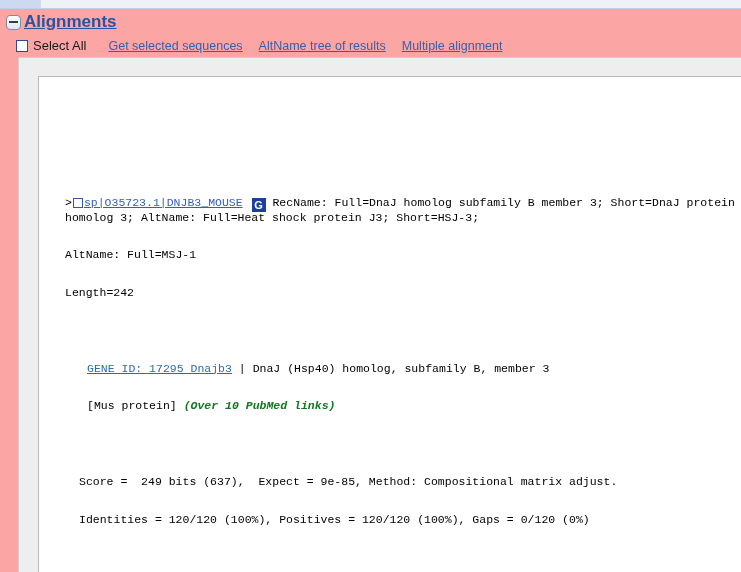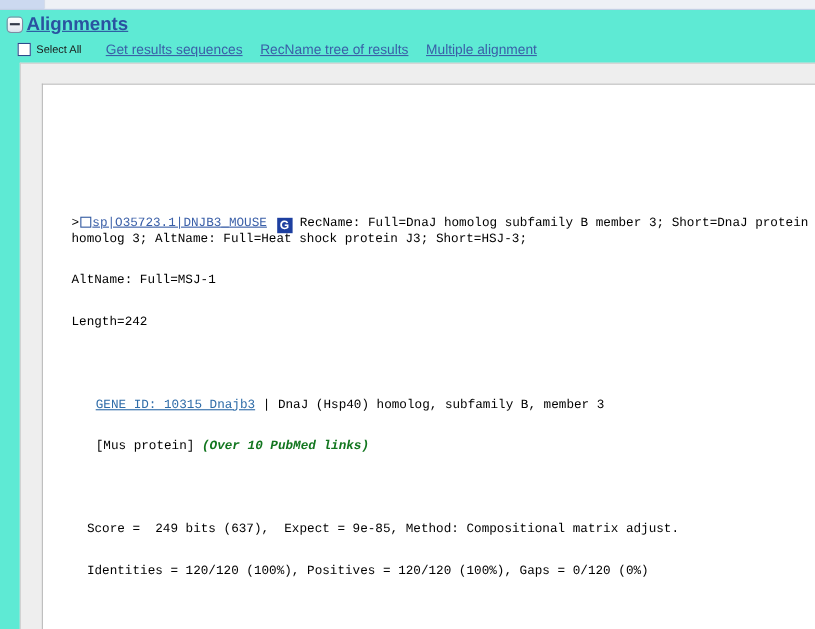--- a/index.html
+++ b/index.html
@@ -13,21 +13,21 @@
     font-family: "Liberation Sans", sans-serif;
     font-size: 13px;
     overflow: hidden;
   }
 
   
   #page {
     position: relative;
     width: 741px;
     height: 572px;
-    background: #5eead4;
+    background: #fca5a5;
     box-sizing: border-box;
   }
   .topstrip {
     position: absolute;
     left: 0; top: 0;
     width: 741px; height: 9px;
     background: #ccd9f0;
     border-bottom: 1px solid #c3cfe4;
     box-sizing: border-box;
   }
@@ -87,21 +87,21 @@
     -webkit-appearance: none;
     appearance: none;
     width: 12px; height: 12px;
     border: 1.5px solid #2b4b8c;
     background: #fff;
     box-sizing: border-box;
     margin: 0;
     cursor: pointer;
   }
   .selectall-label {
-    font-size: 10px;
+    font-size: 13px;
     color: #1a1a1a;
   }
   .hdr-links {
     margin-left: 22px;
     display: flex;
     gap: 16px;
   }
   .hdr-links a {
     color: #3a5fa8;
     text-decoration: underline;
@@ -214,38 +214,38 @@
     </span>
     <span class="section-title">Alignments</span>
   </div>
 
   <div class="header-row">
     <span class="selectall">
       <input type="checkbox" class="cbox" style="">
       <span class="selectall-label">Select All</span>
     </span>
     <span class="hdr-links">
-      <a>Get results sequences</a>
-      <a>RecName tree of results</a>
+      <a>Get selected sequences</a>
+      <a>AltName tree of results</a>
       <a>Multiple alignment</a>
     </span>
   </div>
 
   <div class="panel-outer">
     <div class="panel-inner">
 
       <div class="aln-content">
 
         
         <div class="hit">
           <div class="deflinerow"><span class="gt">&gt;</span><input type="checkbox" class="hit-cbox" style=""><span class="acc-link">sp|O35723.1|DNJB3_MOUSE</span> <span class="badge badge-g">G</span> <span class="defl-text">RecName: Full=DnaJ homolog subfamily B member 3; Short=DnaJ protein homolog 3; AltName: Full=Heat shock protein J3; Short=HSJ-3;</span></div>
           <div>AltName: Full=MSJ-1</div>
           <div class="len">Length=242</div>
           <div class="blankline"></div>
-          <div class="gene-block"><span class="gene-link">GENE ID: 10315 Dnajb3</span> <span>| DnaJ (Hsp40) homolog, subfamily B, member 3</span></div>
+          <div class="gene-block"><span class="gene-link">GENE ID: 17295 Dnajb3</span> <span>| DnaJ (Hsp40) homolog, subfamily B, member 3</span></div>
           <div class="gene-block"><span>[Mus protein]</span> <span class="pubmed">(Over 10 PubMed links)</span></div>
           <div class="blankline"></div>
           <div class="stats">Score =  249 bits (637),  Expect = 9e-85, Method: Compositional matrix adjust.</div>
           <div class="stats">Identities = 120/120 (100%), Positives = 120/120 (100%), Gaps = 0/120 (0%)</div>
           <div class="blankline"></div>
           
           
           
           
           

